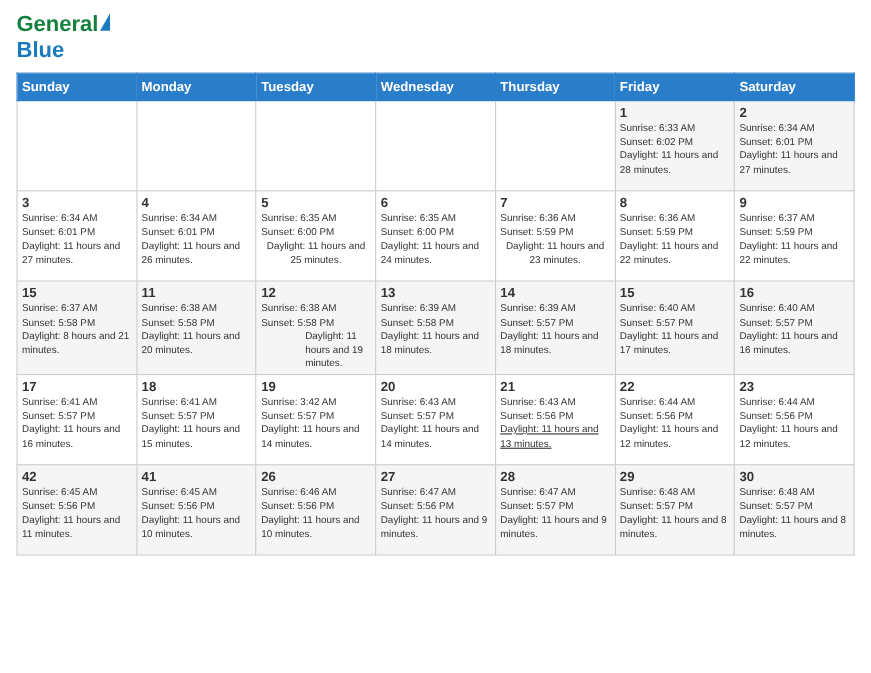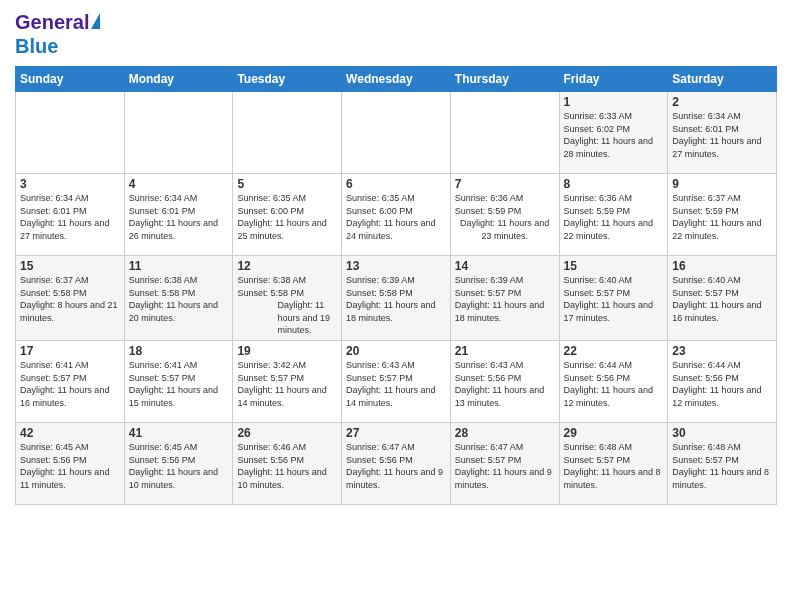--- a/index.html
+++ b/index.html
@@ -88,21 +88,21 @@
     }
   </style>
 </head>
 <body>
 
 <div class="container">
   <div class="header">
     <div class="logo">
       <div style="display:flex;align-items:center;">
         <span class="logo-text">
-          <span style="color:#4c1d95;">General</span><span style="display:inline-block;width:0;height:0;border-left:9px solid transparent;border-bottom:16px solid #1a7abf;margin-left:2px;"></span>
+          <span style="color:#15803d;">General</span><span style="display:inline-block;width:0;height:0;border-left:9px solid transparent;border-bottom:16px solid #1a7abf;margin-left:2px;"></span>
         </span>
       </div>
       <span class="logo-text logo-blue">Blue</span>
     </div>
     <div class="title-block">
       <div class="month-title"></div>
       <div class="location"></div>
     </div>
   </div>
 
@@ -157,21 +157,21 @@
               <span style="display: block;">Sunrise: 6:34 AM</span>
               <span style="display: block;">Sunset: 6:01 PM</span>
               <span style="display: block;">Daylight: 11 hours and 26 minutes.</span>
             </div>
           </td>
           <td>
             <span class="day-num">5</span>
             <div class="day-info">
               <span style="display: block;">Sunrise: 6:35 AM</span>
               <span style="display: block;">Sunset: 6:00 PM</span>
-              <span style="display: block;">Daylight: 11 hours and 25 minutes.</span>
+              <span style="display: block; text-align: center;">Daylight: 11 hours and 25 minutes.</span>
             </div>
           </td>
           <td>
             <span class="day-num">6</span>
             <div class="day-info">
               <span style="display: block;">Sunrise: 6:35 AM</span>
               <span style="display: block;">Sunset: 6:00 PM</span>
               <span style="display: block;">Daylight: 11 hours and 24 minutes.</span>
             </div>
           </td>
@@ -289,21 +289,21 @@
               <span style="display: block;">Sunrise: 6:43 AM</span>
               <span style="display: block;">Sunset: 5:57 PM</span>
               <span style="display: block;">Daylight: 11 hours and 14 minutes.</span>
             </div>
           </td>
           <td>
             <span class="day-num">21</span>
             <div class="day-info">
               <span style="display: block;">Sunrise: 6:43 AM</span>
               <span style="display: block;">Sunset: 5:56 PM</span>
-              <span style="display: block;">Daylight: 11 hours and 13 minutes.</span>
+              <span style="display: block; text-decoration: underline;">Daylight: 11 hours and 13 minutes.</span>
             </div>
           </td>
           <td>
             <span class="day-num">22</span>
             <div class="day-info">
               <span style="display: block;">Sunrise: 6:44 AM</span>
               <span style="display: block;">Sunset: 5:56 PM</span>
               <span style="display: block;">Daylight: 11 hours and 12 minutes.</span>
             </div>
           </td>

